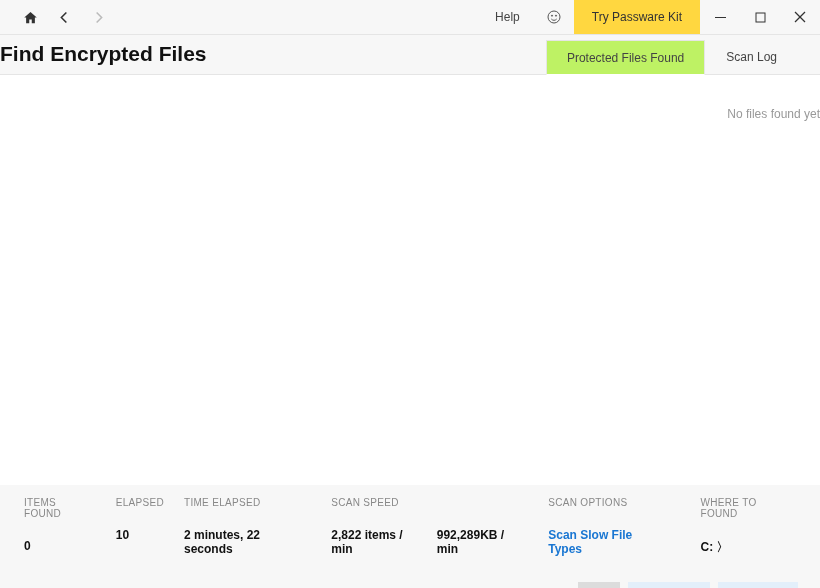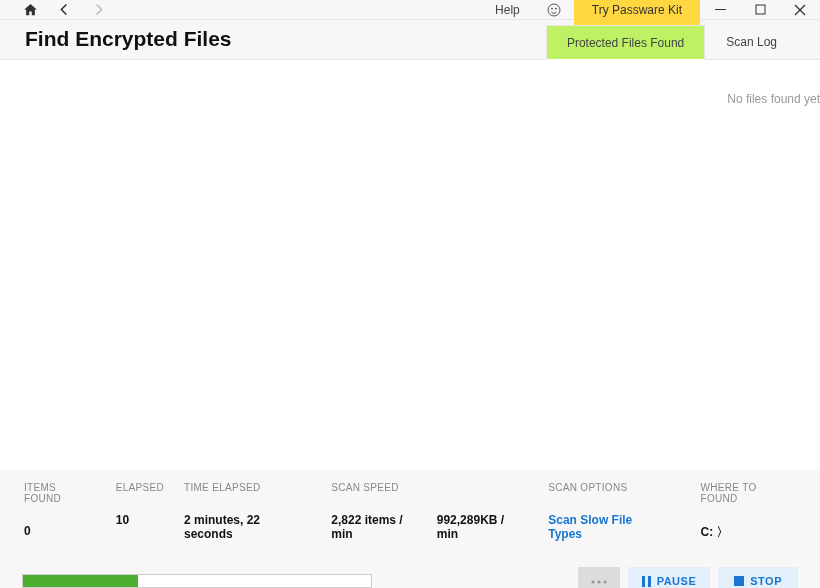--- a/index.html
+++ b/index.html
@@ -10,21 +10,21 @@
     }
     body {
       width: 820px;
       height: 588px;
       background: #ffffff;
       overflow: hidden;
       position: relative;
     }
     
     .top-toolbar {
-      height: 20px;
+      height: 35px;
       display: flex;
       align-items: center;
       background: #f7f7f7;
       border-bottom: 1px solid #e5e5e5;
     }
     .nav-icons {
       display: flex;
       align-items: center;
       gap: 18px;
       padding-left: 22px;
@@ -78,21 +78,20 @@
       justify-content: center;
       cursor: pointer;
     }
     
     .header-row {
       height: 40px;
       background: #f7f7f7;
       border-bottom: 1px solid #e5e5e5;
       display: flex;
       align-items: flex-end;
-      padding-left: 25px;
     }
     .page-title {
       font-size: 21px;
       font-weight: 700;
       color: #111;
       padding-bottom: 8px;
     }
     .tabs {
       margin-left: auto;
       display: flex;

